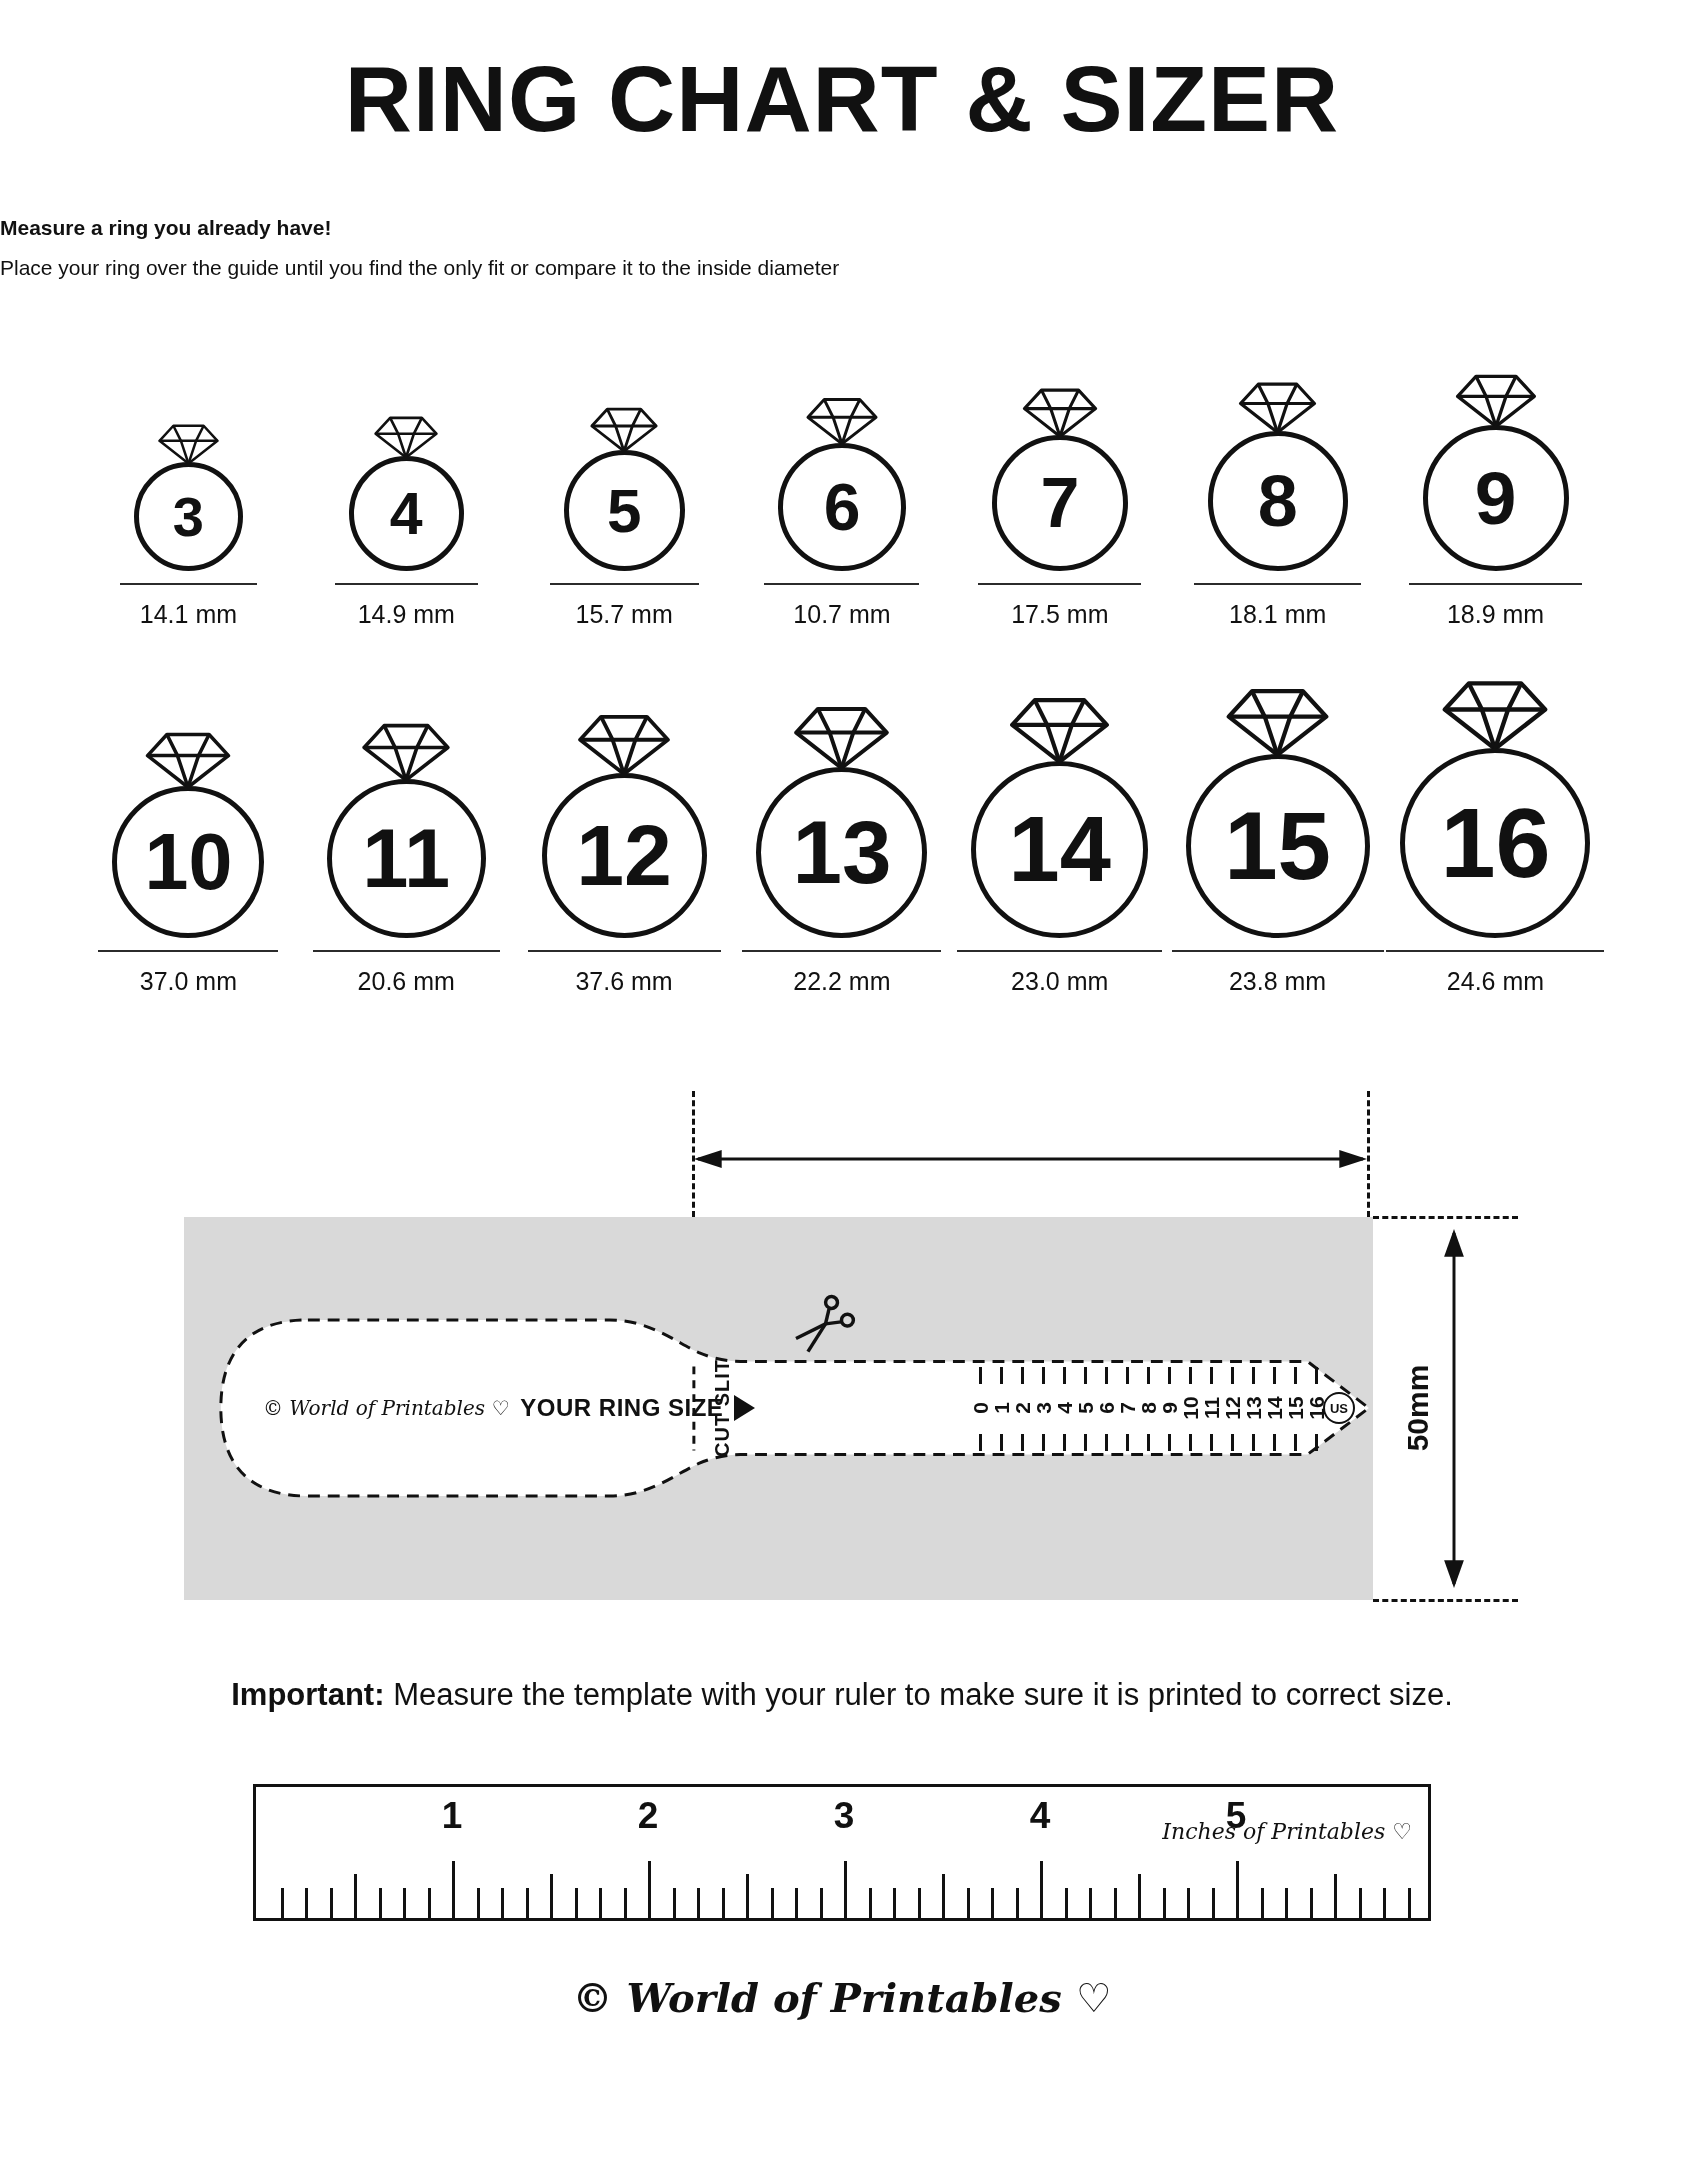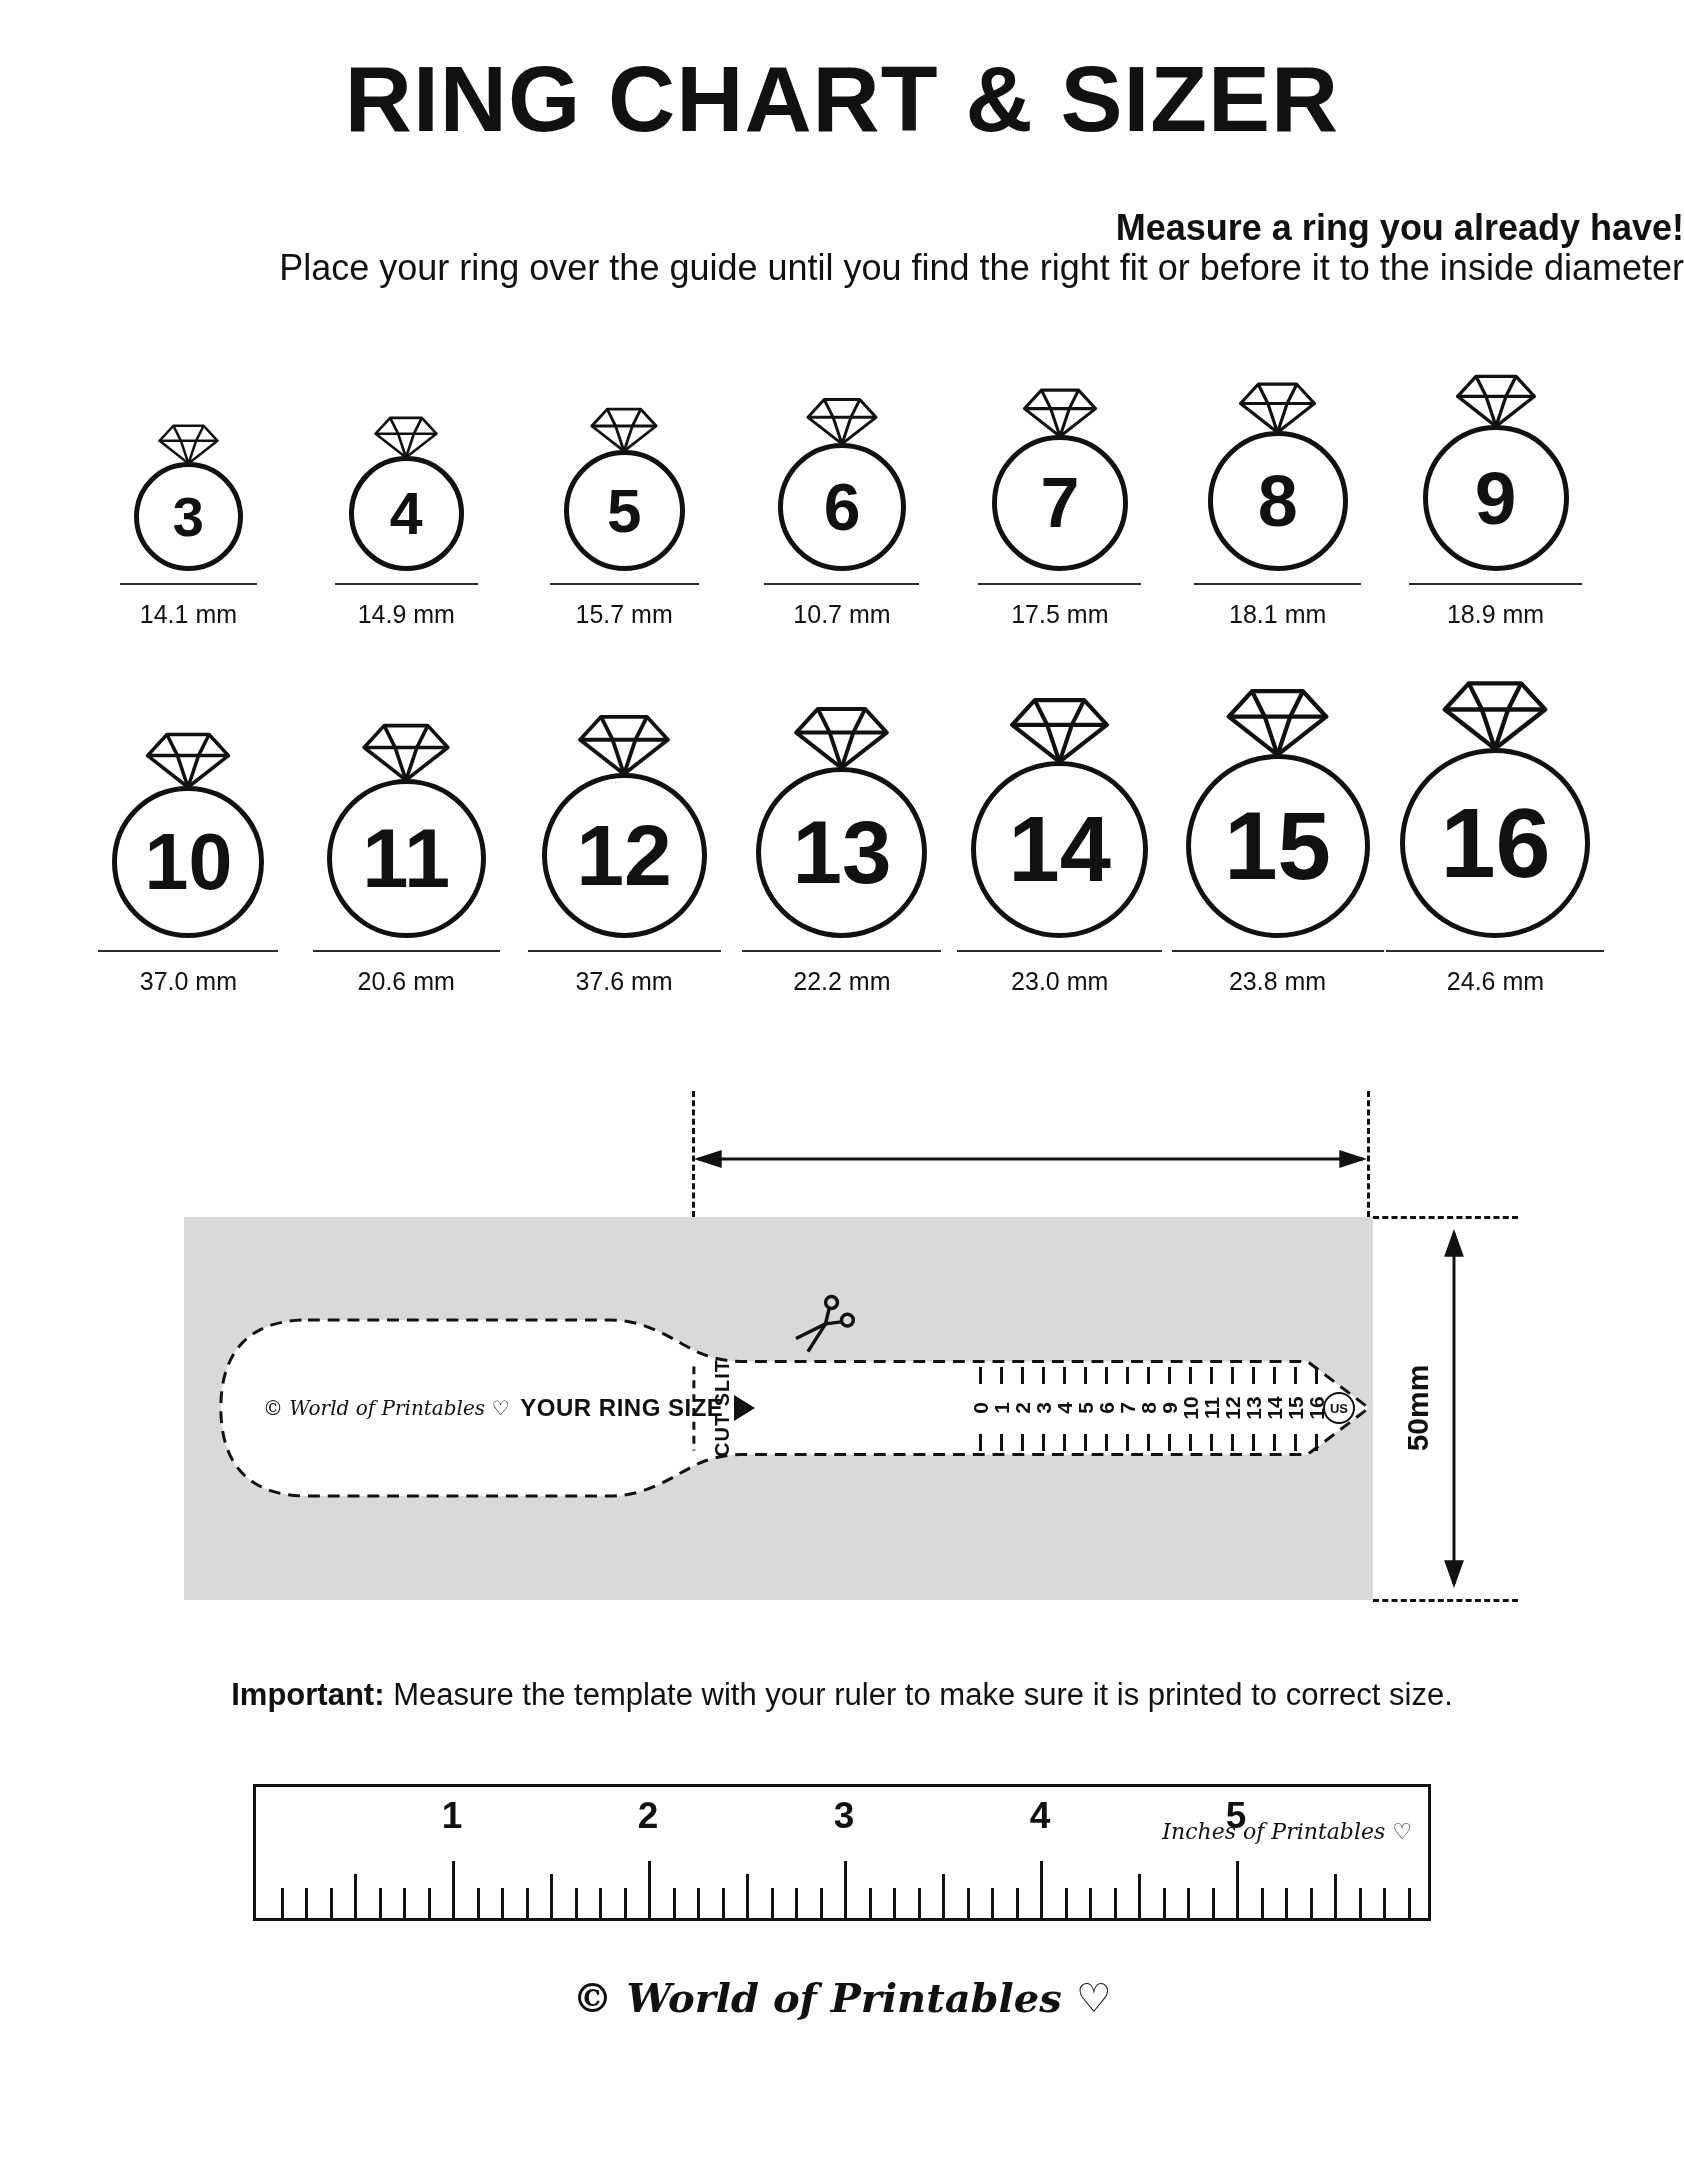--- a/index.html
+++ b/index.html
@@ -2,21 +2,21 @@
 <html><head>
 <meta charset="utf-8">
 <style>
   * { margin:0; padding:0; box-sizing:border-box; }
   body { margin:0; background:#fff; }
   .page { width:1684px; height:2178px; background:#ffffff; color:#111;
           font-family:"Liberation Sans", sans-serif; position:relative; overflow:hidden; }
 
   .title { text-align:center; font-size:93px; font-weight:800; letter-spacing:1px; padding-top:46px; }
 
-  .intro { text-align:right; margin-top:55px; font-size:36px; line-height:40px; }
+  .intro { text-align:left; margin-top:55px; font-size:21px; line-height:40px; }
   .intro .lead { font-weight:700; }
 
   .ring-row { display:grid; grid-template-columns:repeat(7,1fr); width:1525px; margin:0 auto;
               justify-items:center; align-items:end; }
   #ring-row-0 { margin-top:65px; }
   #ring-row-1 { margin-top:30px; }
   .ring { display:flex; flex-direction:column; align-items:center; }
   .ring-top { display:flex; flex-direction:column; align-items:center; justify-content:flex-end; }
   .diamond { margin-bottom:-3px; }
   .ring-circle { border:5px solid #111; border-radius:50%; display:flex; align-items:center;
@@ -66,21 +66,21 @@
 </style>
 </head>
 <body>
 
 <div class="page">
 
   <div class="title">RING CHART &amp; SIZER</div>
 
   <div class="intro">
     <div class="lead">Measure a ring you already have!</div>
-    <div>Place your ring over the guide until you find the right fit or before it to the inside diameter</div>
+    <div>Place your ring over the guide until you find the only fit or compare it to the inside diameter</div>
   </div>
 
   <div class="ring-row" id="ring-row-0">
       <div class="ring">
         <div class="ring-top" style="height: 218px;">
           <svg class="diamond" width="63" height="42" viewBox="0 0 100 66" fill="none" stroke="#111" stroke-width="4" stroke-linejoin="round">
             <polygon points="26,4 74,4 96,28 50,64 4,28"></polygon>
             <polyline points="4,28 96,28"></polyline>
             <polyline points="26,4 38,28 50,64"></polyline>
             <polyline points="74,4 62,28 50,64"></polyline>

